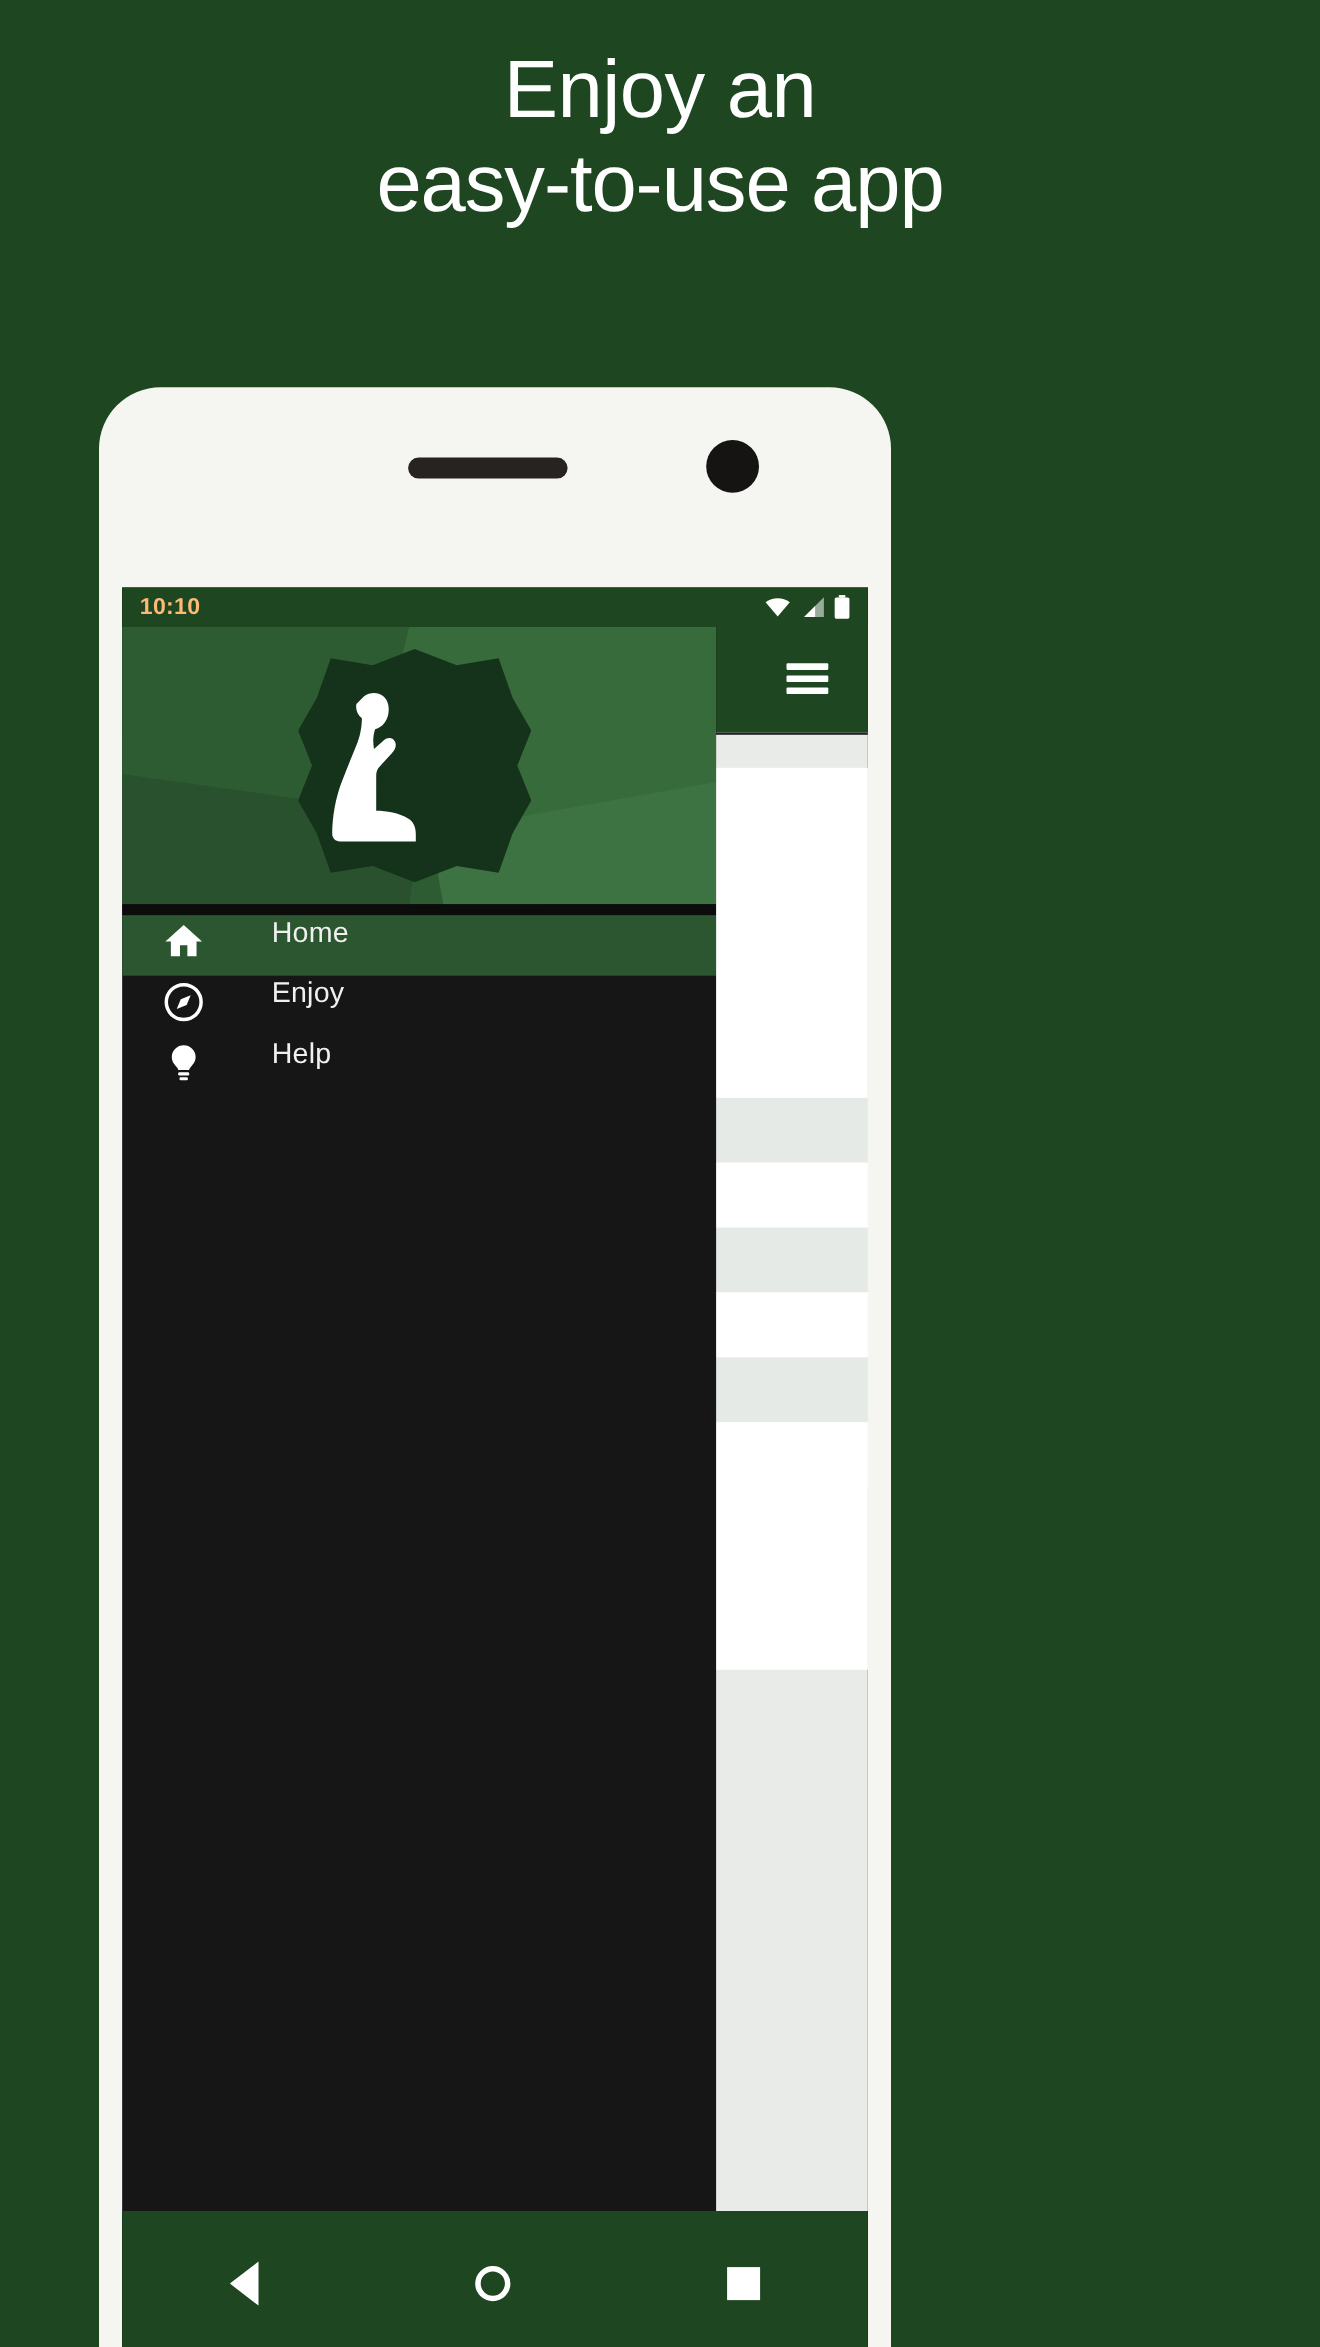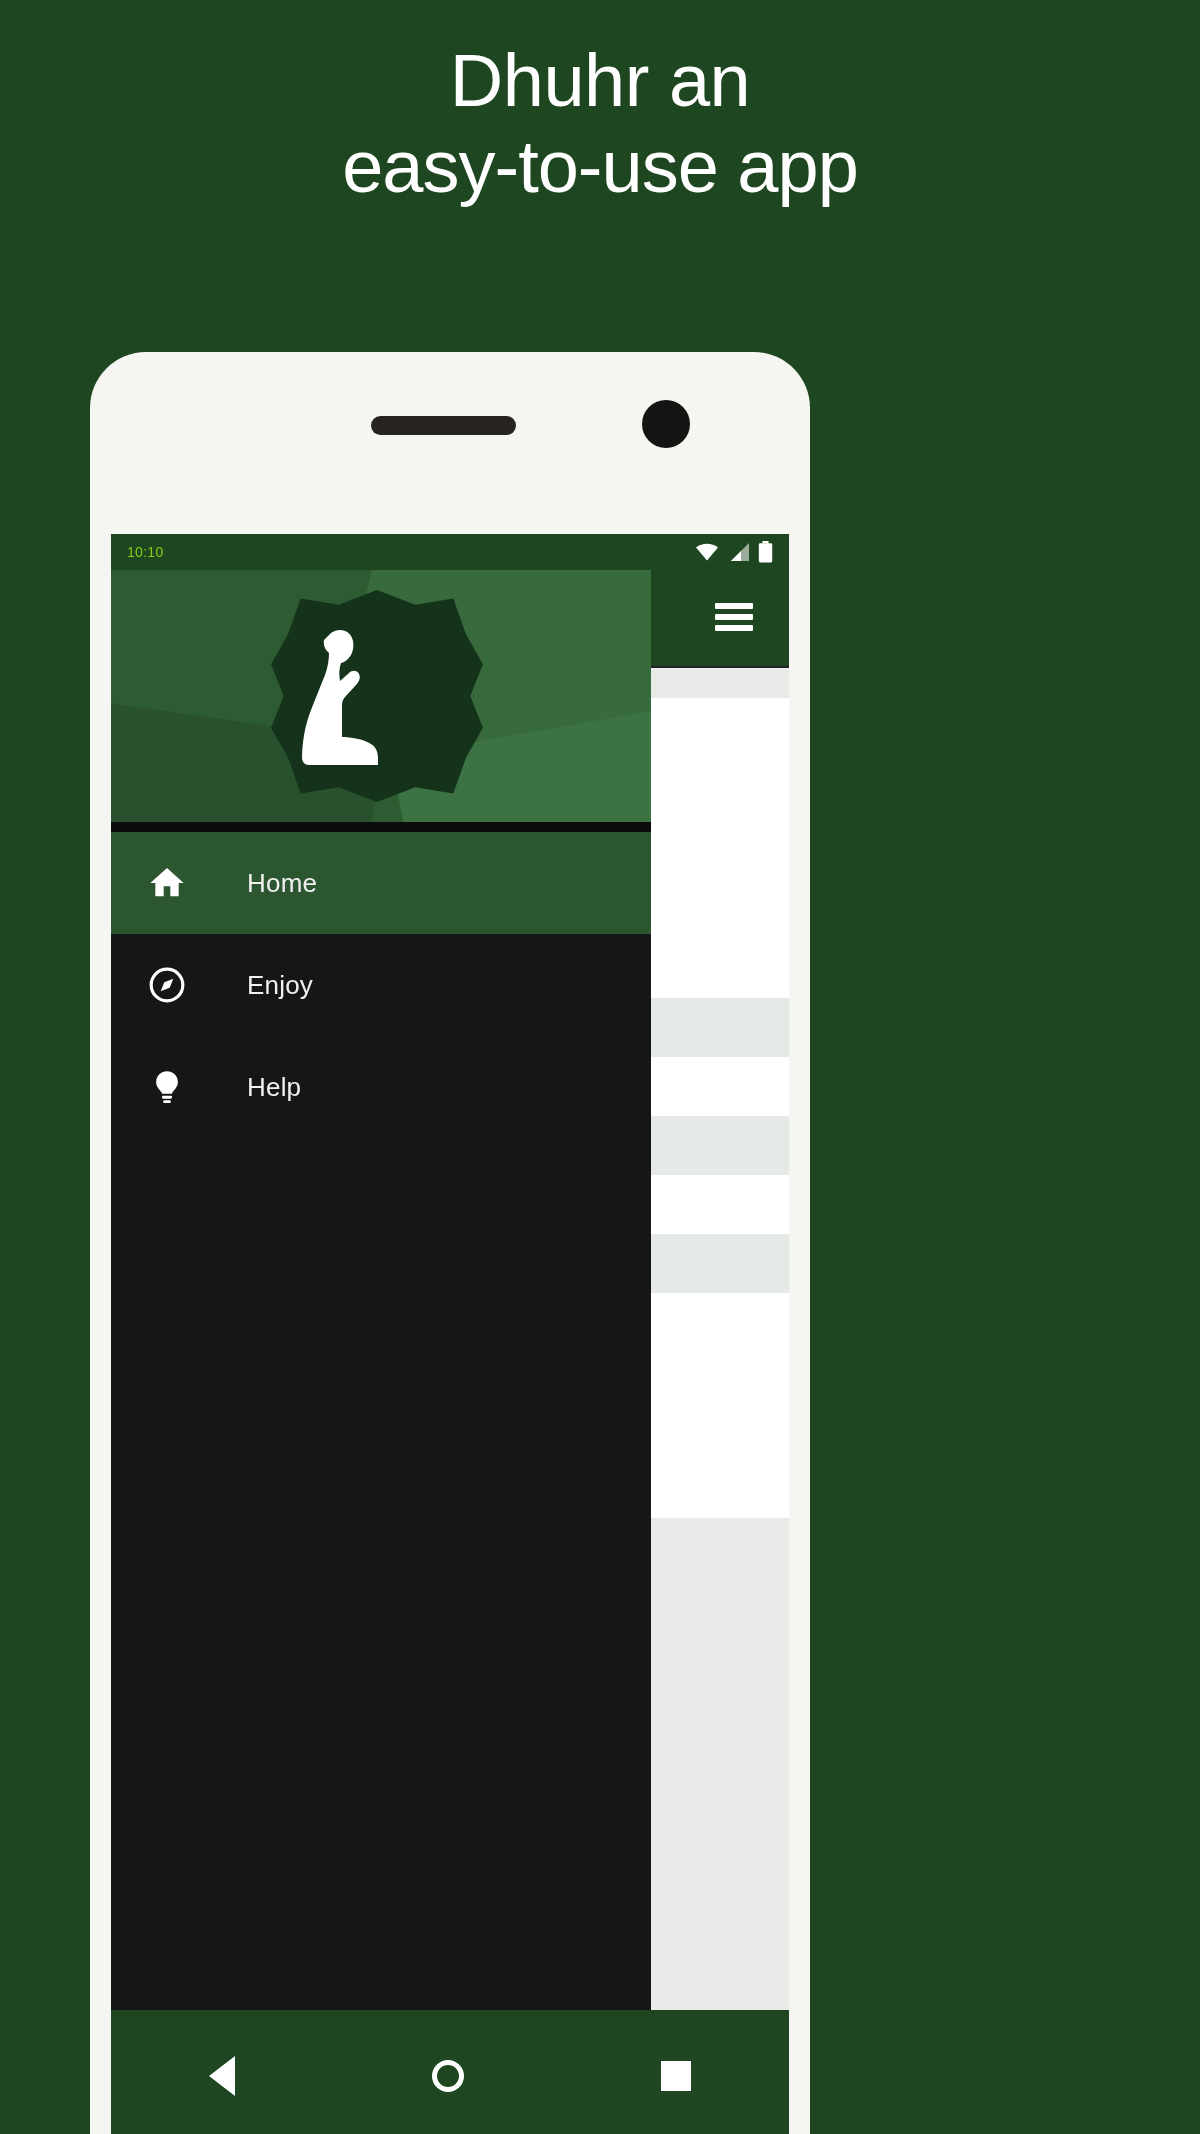--- a/index.html
+++ b/index.html
@@ -93,23 +93,23 @@
     top: 0; left: 0;
     width: 678px;
     height: 36px;
     background: #1e4620;
     display: flex;
     align-items: center;
     justify-content: space-between;
     padding: 0 16px;
   }
   .status-time {
-    color: #84cc16;
-    font-size: 14px;
-    font-weight: 400;
+    color: #fdba74;
+    font-size: 21px;
+    font-weight: 700;
     letter-spacing: 0.3px;
   }
   .status-icons {
     display: flex;
     align-items: center;
     gap: 7px;
   }
 
   
   .content-page {
@@ -269,23 +269,22 @@
     width: 540px; height: 10px;
     background: #0c0c0c;
   }
 
   .drawer-items {
     position: absolute;
     top: 262px; left: 0;
     width: 540px;
   }
   .drawer-item {
-    height: 102px;
-    display: flex;
-    align-items: center;
+    height: 55px;
+    display: flex;
     padding-left: 32px;
   }
   .drawer-item.active { background: #2b5630; }
   .drawer-item .icon-wrap {
     width: 48px;
     height: 48px;
     display: flex;
     align-items: center;
     justify-content: center;
     flex: 0 0 48px;
@@ -322,21 +321,21 @@
   }
   .nav-recents {
     width: 30px; height: 30px;
     background: #ffffff;
   }
 </style>
 </head>
 <body>
 
 <div class="promo">
-  <div class="promo-line1">Dhuhr an</div>
+  <div class="promo-line1">Enjoy an</div>
   <div class="promo-line2">easy-to-use app</div>
 </div>
 
 <div class="phone">
 
   <div class="phone-topbar">
     <div class="speaker"></div>
     <div class="camera"></div>
   </div>
 

